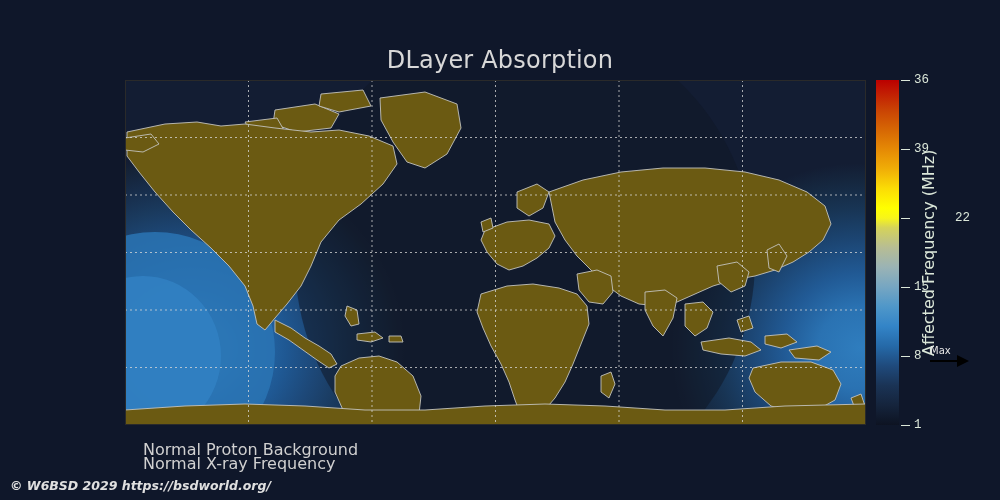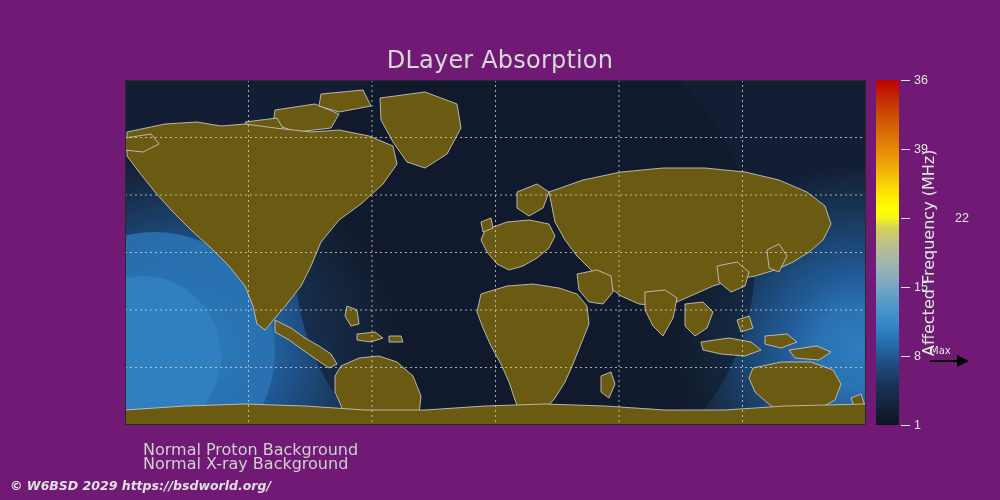--- a/index.html
+++ b/index.html
@@ -10,21 +10,21 @@
   body {
     width: 1000px;
     height: 500px;
     overflow: hidden;
     font-family: "DejaVu Sans", sans-serif;
     position: relative;
   }
   #root {
     position: absolute;
     inset: 0;
-    background: #701a75;
+    background: #0f172a;
   }
   .page-title {
     position: absolute;
     left: 0;
     top: 46px;
     width: 1000px;
     text-align: center;
     color: #d8d8d8;
     font-size: 24px;
     font-weight: 400;
@@ -61,21 +61,21 @@
     height: 1px;
     background: #dbe7d9;
   }
   .cb-tick-label {
     position: absolute;
     left: 38px;
     color: #dbe7d9;
     font-size: 12.5px;
     transform: translateY(-50%);
     white-space: nowrap;
-    font-family: Liberation Sans, sans-serif;
+    font-family: Liberation Mono, monospace;
   }
   #colorbar-title {
     position: absolute;
     left: 916px;
     top: 80px;
     height: 345px;
     width: 24px;
     color: #dbe7d9;
     font-size: 16px;
     writing-mode: vertical-rl;
@@ -294,16 +294,16 @@
 
   <div id="max-marker" style="top: 346px;">
     <span class="max-label">Max</span>
     <svg width="40" height="22">
       <line x1="1" y1="15" x2="28" y2="15" stroke="#000000" stroke-width="2"></line>
       <polygon points="28,9 40,15 28,21" fill="#000000"></polygon>
     </svg>
   </div>
 
   <div class="note-line" id="note-proton">Normal Proton Background</div>
-  <div class="note-line" id="note-xray">Normal X-ray Background</div>
+  <div class="note-line" id="note-xray">Normal X-ray Frequency</div>
   <div id="copyright">© W6BSD 2029 https://bsdworld.org/</div>
 
 </div>
 
 </body></html>

